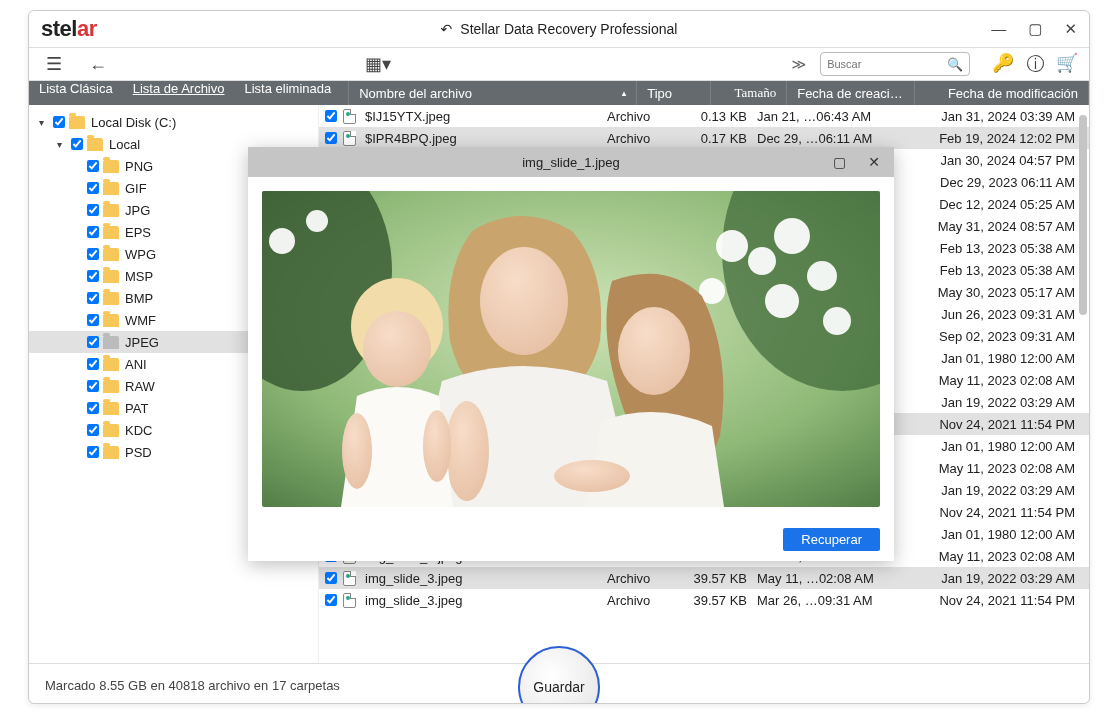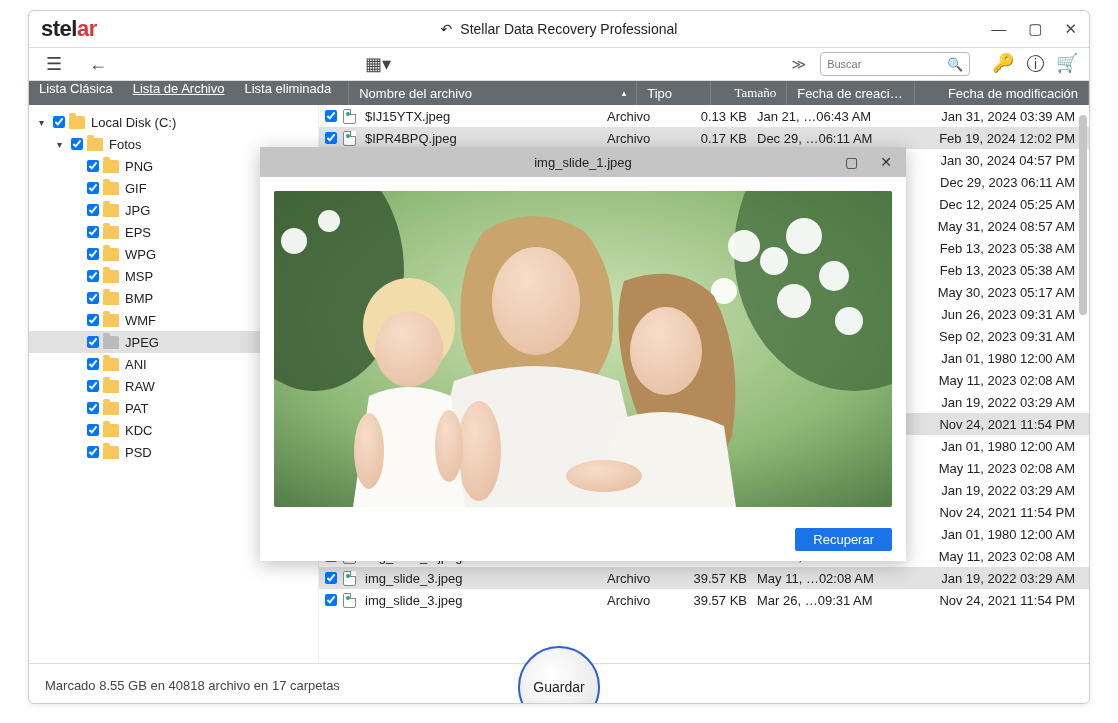--- a/index.html
+++ b/index.html
@@ -52,21 +52,21 @@
   .c-type{ flex:0 0 74px; }
   .c-size{ flex:0 0 76px; text-align:right; padding-right:10px;}
   .c-cre { flex:0 0 128px; overflow:hidden; text-overflow:ellipsis; white-space:nowrap;}
   .c-mod { flex:1; text-align:right; padding-right:14px; white-space:nowrap;}
   .scrollbar { position:absolute; right:2px; top:0; bottom:0; width:10px; }
   .scrollthumb{ position:absolute; right:0; top:10px; width:8px; height:200px; background:#c5c5c5; border-radius:4px; }
   .footer { border-top:1px solid #ddd; padding:14px 16px 10px; display:flex; align-items:center; position:relative; }
   .status { font-size:13px; color:#444; max-width:300px; }
   .savebtn { position:absolute; left:50%; transform:translateX(-50%); width:82px; height:82px; border-radius:50%; border:2px solid #2a5fd6; background: radial-gradient(circle at 40% 35%, #fff, #e2e2e2); display:flex; align-items:center; justify-content:center; font-size:14px; color:#222; cursor:pointer; top:-18px;}
   
-  .preview { position:absolute; left:248px; top:147px; width:646px; background:#fff; box-shadow:0 4px 18px rgba(0,0,0,0.25); z-index:50;margin-left:12px; }
+  .preview { position:absolute; left:248px; top:147px; width:646px; background:#fff; box-shadow:0 4px 18px rgba(0,0,0,0.25); z-index:50; }
   .pv-title { height:30px; background:#c5c5c5; display:flex; align-items:center; position:relative; }
   .pv-title .fname { position:absolute; left:50%; transform:translateX(-50%); font-size:13px; color:#222;}
   .pv-ctrl { margin-left:auto; display:flex; gap:22px; padding-right:14px; font-size:14px; color:#333; }
   .pv-img { width:618px; height:316px; margin:14px; position:relative; overflow:hidden; border-radius:2px; }
   .pv-btn { position:absolute; right:14px; bottom:10px; background:#1a73e8; color:#fff; border:none; padding:4px 18px; font-size:13px; border-radius:2px; cursor:pointer;}
   
   .scene { width:100%; height:100%; }
 </style>
 </head>
 <body>
@@ -124,21 +124,21 @@
       <div class="tree-row" style="--pl:10px">
         <span class="arrow">▾</span>
           <input class="cb" type="checkbox" checked="" style="">
           <span class="folder"></span>
         <span>Local Disk (C:)</span>
       </div>
       <div class="tree-row" style="--pl:28px">
         <span class="arrow">▾</span>
           <input class="cb" type="checkbox" checked="" style="">
           <span class="folder"></span>
-        <span>Fotos</span>
+        <span>Local</span>
       </div>
       <div id="tree-items">
           <div class="tree-row" style="--pl: 58px;">
             <input class="cb" type="checkbox" checked="" style="">
             <span class="folder"></span>
             <span>PNG</span>
           </div>
           <div class="tree-row" style="--pl: 58px;">
             <input class="cb" type="checkbox" checked="" style="">
             <span class="folder"></span>

